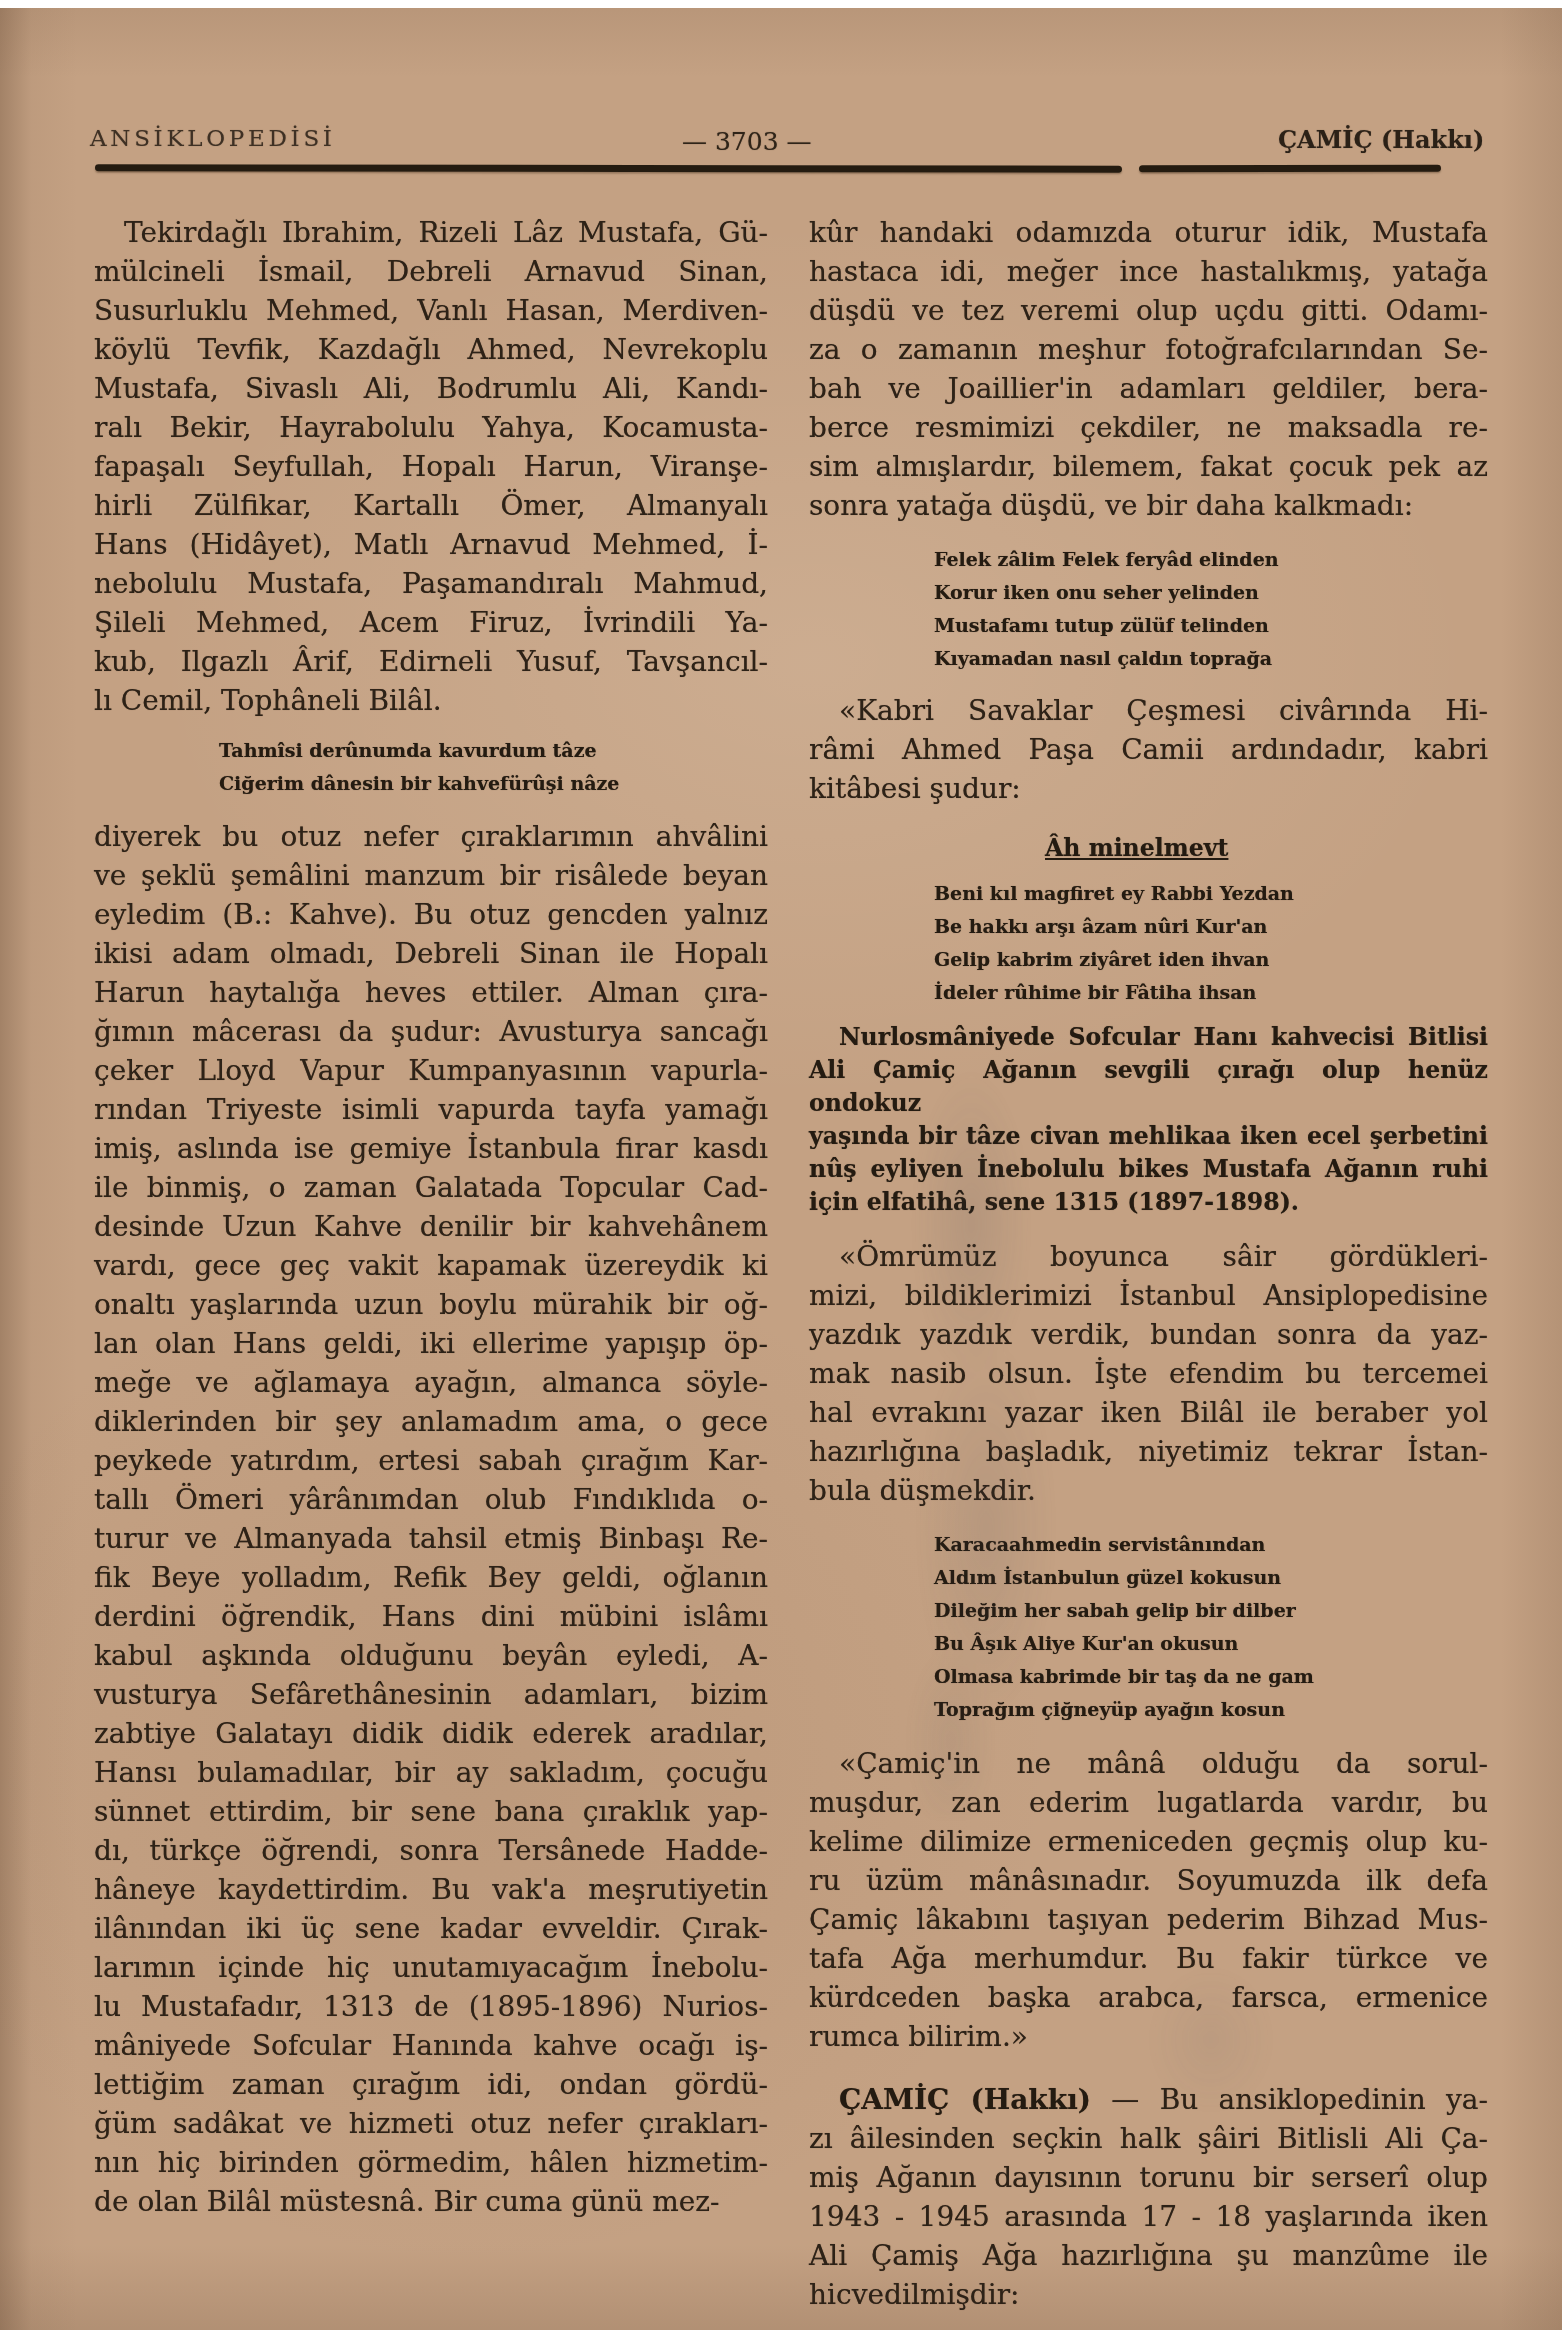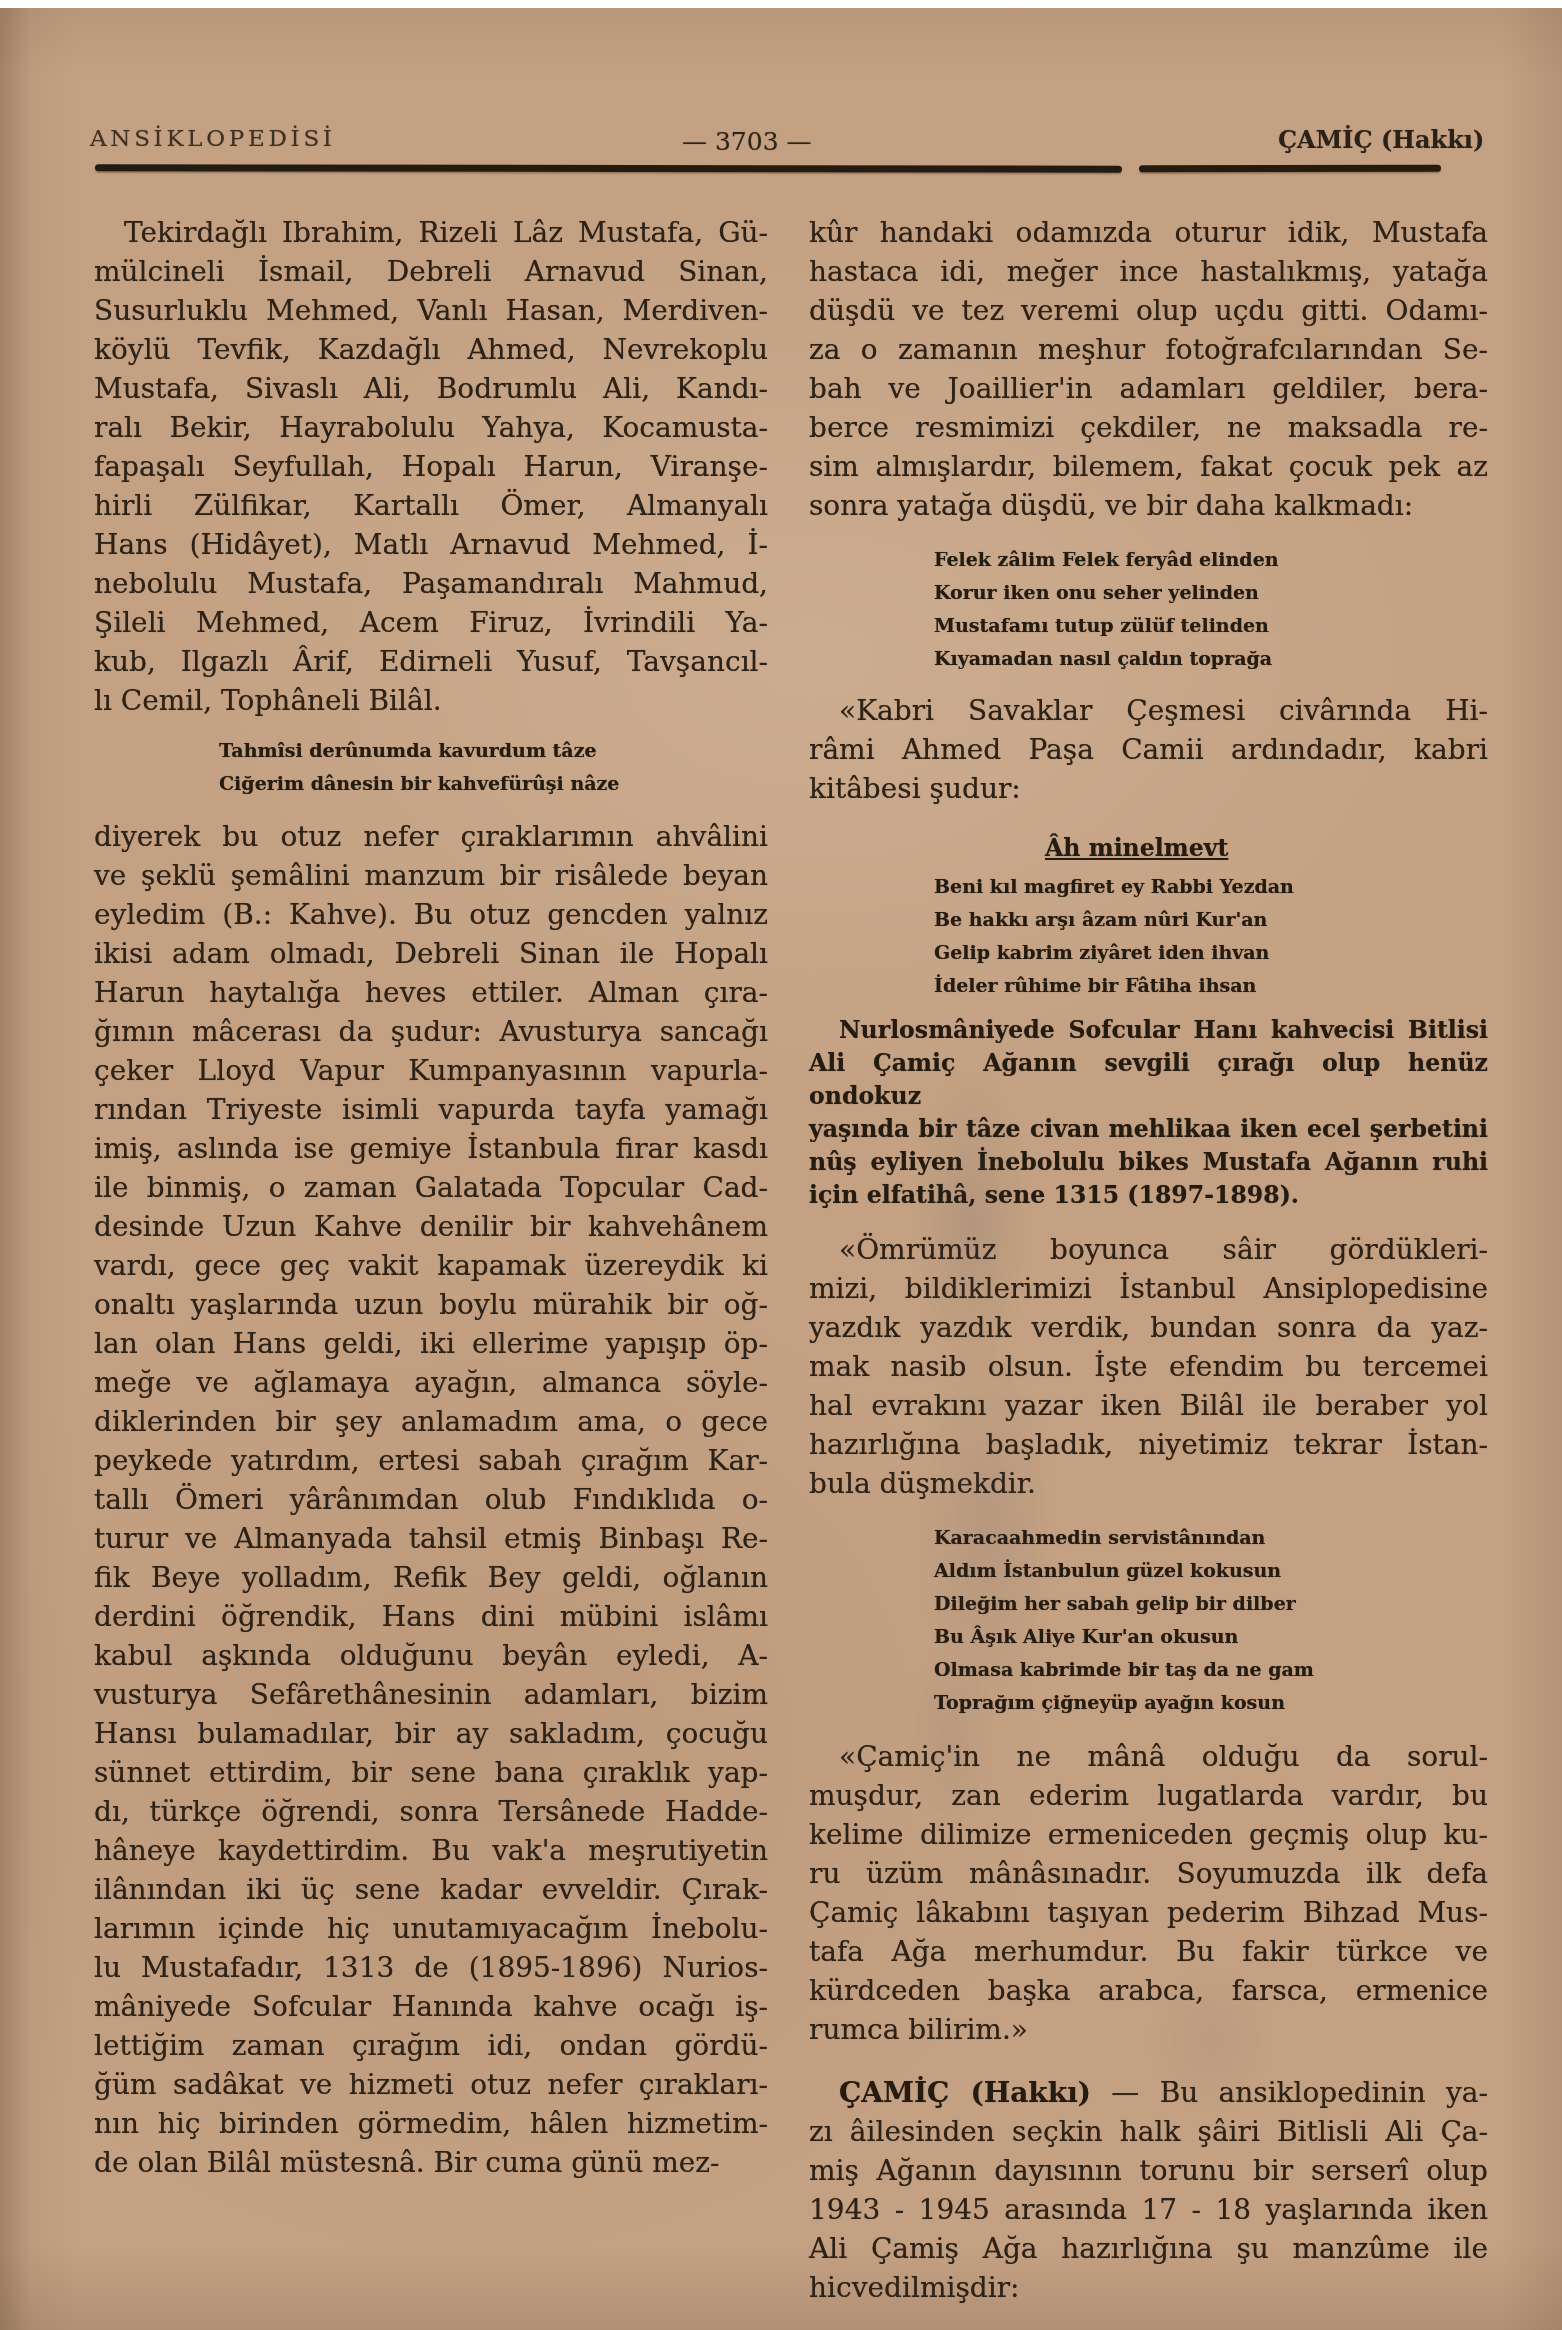--- a/index.html
+++ b/index.html
@@ -54,21 +54,21 @@
   .small-para{font-size:23.6px;line-height:33px;font-weight:bold;color:#241b11;text-shadow:0 0 0.8px rgba(30,20,10,0.55);}
   .small-para .ln{text-align:justify;text-align-last:justify;}
   .small-para .ln:first-child{text-indent:30px;}
   .small-para .ln:last-child{text-align-last:auto;}
 
   .mt-couplet{margin-top:13.6px;}
   .mt-main{margin-top:17px;}
   .mt-verse1{margin-top:18px;}
   .mt-kabri{margin-top:15.7px;}
   .mt-v2t{margin-top:24px;text-decoration:underline;}
-  .mt-v2{margin-top:5px;}
+  .mt-v2{margin-top:12px;}
   .mt-epitaph{margin-top:12.6px;}
   .mt-omrumuz{margin-top:18px;}
   .mt-verse3{margin-top:18px;}
   .mt-camicin{margin-top:18px;}
   .mt-entry{margin-top:24px;}
 
   .entry-first{text-align:justify;text-align-last:justify;text-indent:30px;}
   .entry-term{font-weight:bold;color:#241b11;}
 </style>
 </head>
@@ -120,20 +120,21 @@
         <div class="ln">lan olan Hans geldi, iki ellerime yapışıp öp-</div>
         <div class="ln">meğe ve ağlamaya ayağın, almanca söyle-</div>
         <div class="ln">diklerinden bir şey anlamadım ama, o gece</div>
         <div class="ln">peykede yatırdım, ertesi sabah çırağım Kar-</div>
         <div class="ln">tallı Ömeri yârânımdan olub Fındıklıda o-</div>
         <div class="ln">turur ve Almanyada tahsil etmiş Binbaşı Re-</div>
         <div class="ln">fik Beye yolladım, Refik Bey geldi, oğlanın</div>
         <div class="ln">derdini öğrendik, Hans dini mübini islâmı</div>
         <div class="ln">kabul aşkında olduğunu beyân eyledi, A-</div>
         <div class="ln">vusturya Sefârethânesinin adamları, bizim</div>
+        <div class="ln">zabtiye Galatayı didik didik ederek aradılar,</div>
         <div class="ln">Hansı bulamadılar, bir ay sakladım, çocuğu</div>
         <div class="ln">sünnet ettirdim, bir sene bana çıraklık yap-</div>
         <div class="ln">dı, türkçe öğrendi, sonra Tersânede Hadde-</div>
         <div class="ln">hâneye kaydettirdim. Bu vak'a meşrutiyetin</div>
         <div class="ln">ilânından iki üç sene kadar evveldir. Çırak-</div>
         <div class="ln">larımın içinde hiç unutamıyacağım İnebolu-</div>
         <div class="ln">lu Mustafadır, 1313 de (1895-1896) Nurios-</div>
         <div class="ln">mâniyede Sofcular Hanında kahve ocağı iş-</div>
         <div class="ln">lettiğim zaman çırağım idi, ondan gördü-</div>
         <div class="ln">ğüm sadâkat ve hizmeti otuz nefer çırakları-</div>

